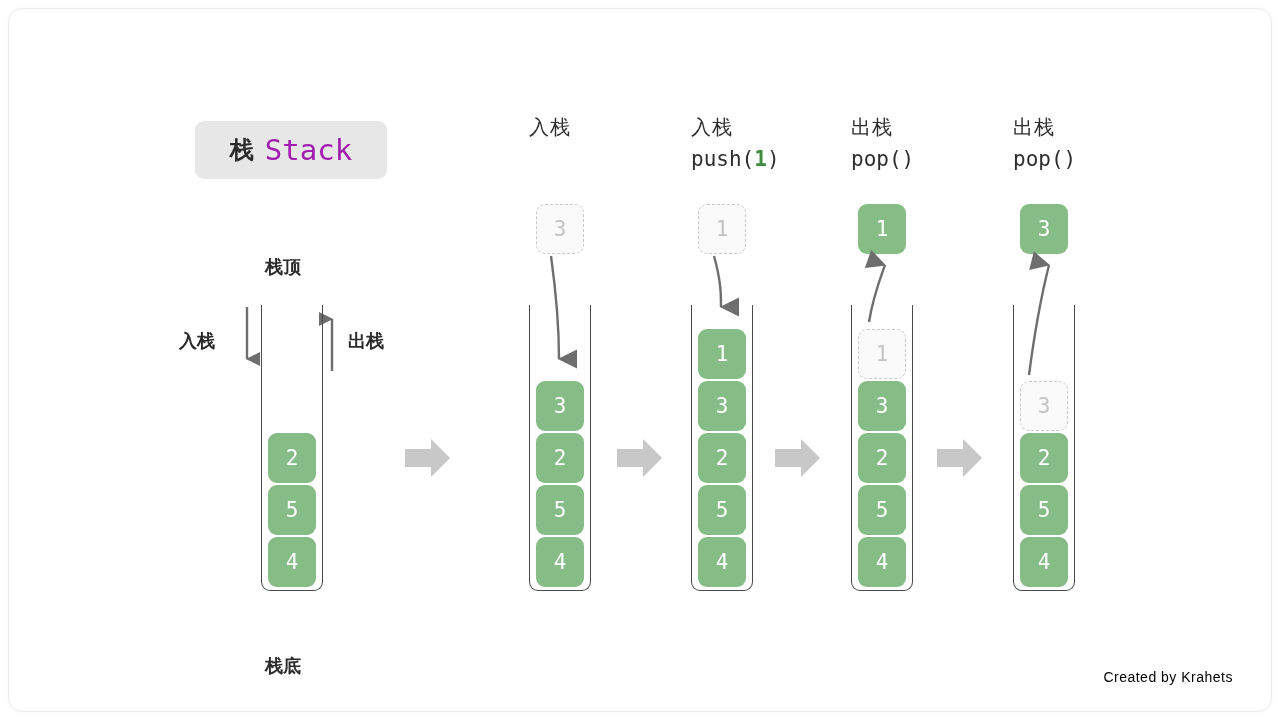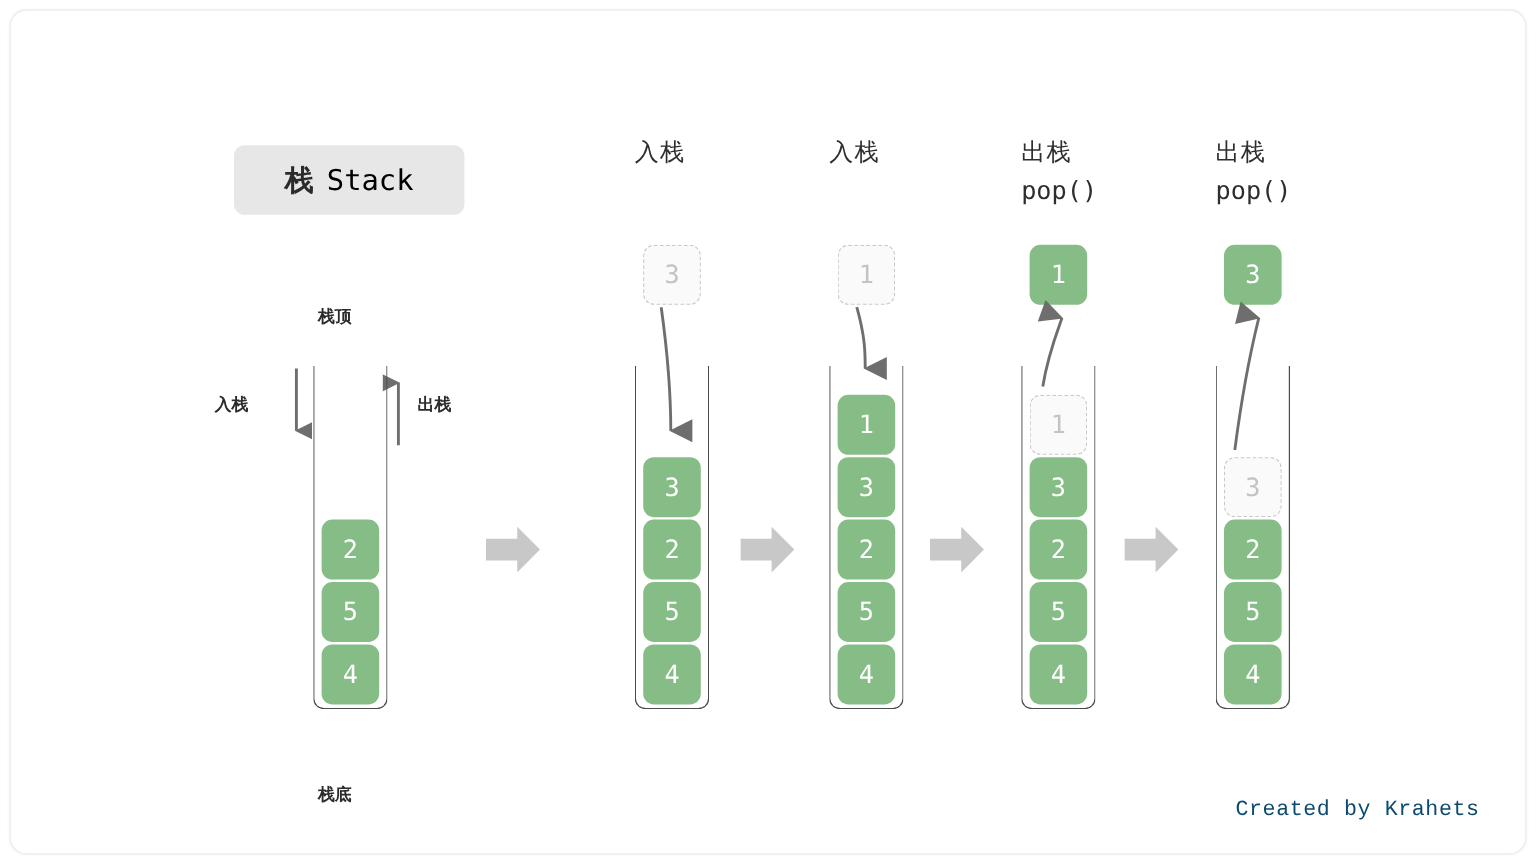--- a/index.html
+++ b/index.html
@@ -41,30 +41,30 @@
   }
   #title-badge .t-cn {
     font-family: "Liberation Sans", "DejaVu Sans", sans-serif;
     font-size: 24px;
     font-weight: bold;
     color: #2b2b2b;
     letter-spacing: 1px;
   }
   #title-badge .t-en {
     font-family: "DejaVu Sans Mono", "Liberation Mono", monospace;
-    font-size: 24px;
-    color: #000000;
+    font-size: 29px;
+    color: #a21caf;
     margin-left: 10px;
   }
 
   
   .cn-label {
     position: absolute;
     font-family: "Liberation Sans", "DejaVu Sans", sans-serif;
-    font-size: 14px;
+    font-size: 18px;
     font-weight: bold;
     color: #2b2b2b;
     white-space: nowrap;
   }
 
   
   .column {
     position: absolute;
     top: 0;
     width: 160px;
@@ -192,23 +192,23 @@
 
   
   #push-dir-arrow, #pop-dir-arrow {
     position: absolute;
   }
 
   #credit {
     position: absolute;
     right: 38px;
     bottom: 26px;
-    font-family: Liberation Mono, monospace;
-    font-size: 18px;
-    color: #0c4a6e;
+    font-family: Liberation Sans, sans-serif;
+    font-size: 14px;
+    color: #000000;
     letter-spacing: 0.5px;
     white-space: nowrap;
   }
 </style>
 </head>
 <body>
 
 <div id="canvas">
 
   <div id="title-badge">
@@ -278,20 +278,21 @@
     </div>
   </div>
 
   <svg class="sep-arrow" style="left:608px;" viewBox="0 0 46 42">
     <path d="M0,12 L26,12 L26,2 L45,21 L26,40 L26,30 L0,30 Z" fill="#c8c8c8"></path>
   </svg>
 
   <div class="column" style="left:652px;">
     <div class="op-label">
       <span class="op-cn">入栈</span>
+      <span class="op-code"><span>push(</span><span class="val">1</span><span>)</span></span>
     </div>
     <div class="float-box ghost" style="top:195px;">
       <span>1</span>
     </div>
     <svg class="curve-svg">
       <defs>
         <marker id="mk-c2" markerWidth="9" markerHeight="9" refX="4.5" refY="8" orient="auto">
           <path d="M0.5,0.5 L4.5,8.5 L8.5,0.5 Z" fill="#6e6e6e"></path>
         </marker>
       </defs>

